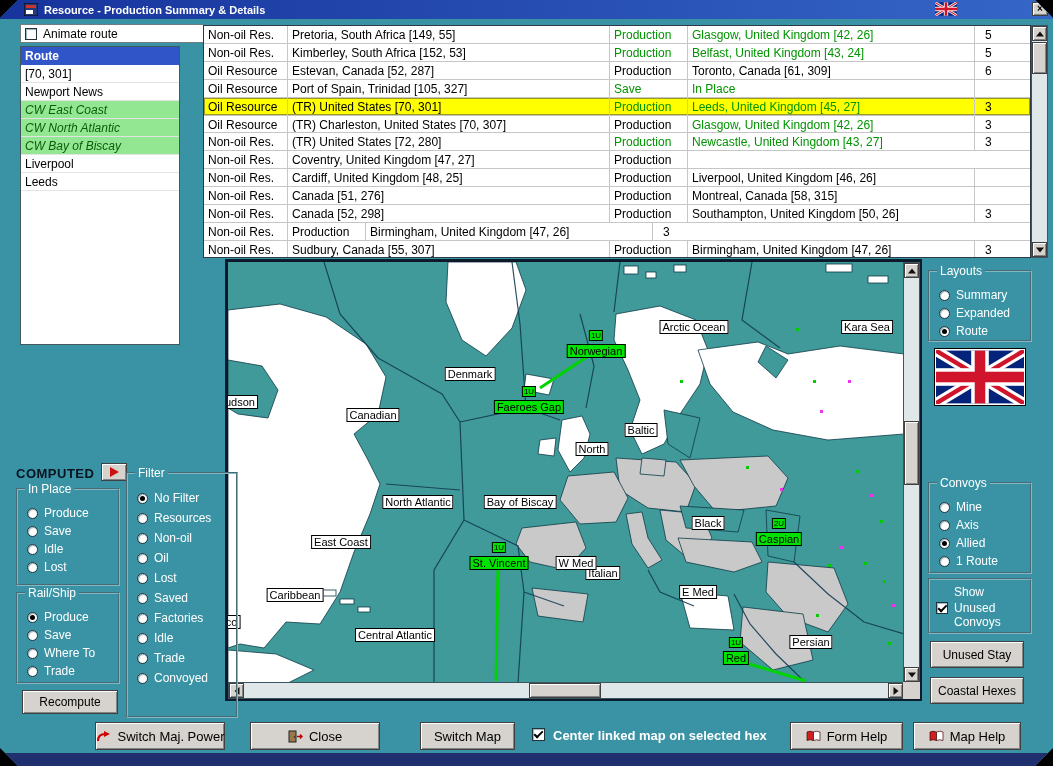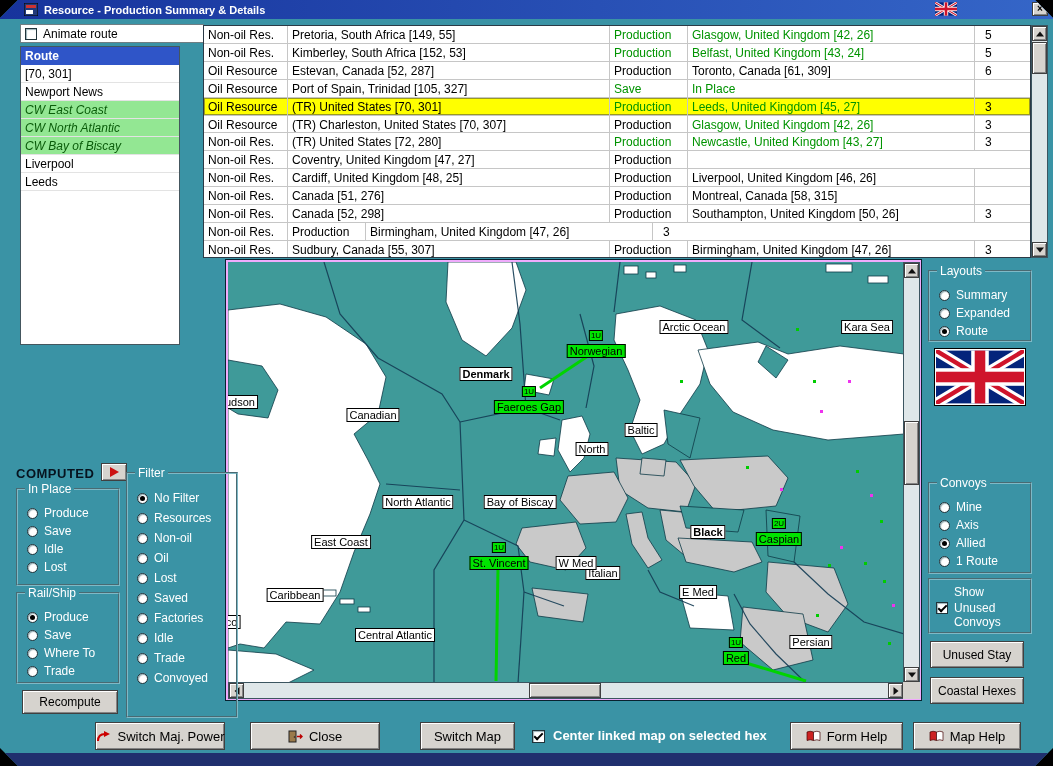--- a/index.html
+++ b/index.html
@@ -38,21 +38,21 @@
 .sb-btn.v{left:0;width:15px;height:15px}
 .sb-btn.h{top:0;width:15px;height:15px}
 .sb-thumb{position:absolute;background:#d6d3ce;border:1px solid #404040;box-shadow:inset 1px 1px 0 #fff,inset -1px -1px 0 #848484}
 .arr{position:absolute;left:50%;top:50%;transform:translate(-50%,-50%);width:0;height:0}
 .arr.up{border-left:4px solid transparent;border-right:4px solid transparent;border-bottom:5px solid #101010}
 .arr.down{border-left:4px solid transparent;border-right:4px solid transparent;border-top:5px solid #101010}
 .arr.left{border-top:4px solid transparent;border-bottom:4px solid transparent;border-right:5px solid #101010}
 .arr.right{border-top:4px solid transparent;border-bottom:4px solid transparent;border-left:5px solid #101010}
 .sb-corner{position:absolute;background:#d6d3ce}
 
-.map-wrap{position:absolute;left:225px;top:259px;width:697px;height:442px;background:#f0abfc;border:1px solid #07222f}
+.map-wrap{position:absolute;left:225px;top:259px;width:697px;height:442px;background:#0f172a;border:1px solid #07222f}
 .map-view{position:absolute;left:2px;top:2px;width:676px;height:421px;overflow:hidden;background:#3f9a99}
 .map-view svg{position:absolute;left:0;top:0}
 #sea-zones{position:absolute;inset:0;pointer-events:none}
 .zone-wrap{position:absolute}
 .zone{position:relative;transform:translateX(-50%);display:inline-block;background:#fff;border:1px solid #000;
  font-size:11px;line-height:12px;padding:0 2px;white-space:nowrap;color:#000}
 .zone.convoy{background:#00e300}
 .unit{position:absolute;top:-11px;left:0;transform:translateX(-50%);background:#00e300;border:1px solid #000;
  font-size:8px;line-height:9px;padding:0 1px;color:#000;white-space:nowrap}
 
@@ -68,21 +68,21 @@
 
 #computed-label{position:absolute;left:16px;top:466px;font-size:13px;font-weight:bold;color:#06131f;letter-spacing:.5px}
 #computed-arrow-btn{left:101px;top:463px;width:26px;height:18px}
 .red-tri{width:0;height:0;border-left:9px solid #cc1111;border-top:5px solid transparent;border-bottom:5px solid transparent}
 
 .flag-box{position:absolute;left:934px;top:348px;border:1px solid #000;background:#fff;padding:1px;line-height:0}
 .show-unused{position:absolute;left:928px;top:578px;width:104px;height:56px;border:2px groove #7fb9c6;padding:5px 0 0 6px;color:#fff;font-size:12px}
 .su-row{display:flex;align-items:center;gap:6px;height:15px}
 .su-line{padding-left:18px;height:15px}
 
-.center-check{position:absolute;left:532px;top:728px;display:flex;gap:8px;align-items:flex-end;color:#fff;font-size:13px;font-weight:bold;white-space:nowrap}
+.center-check{position:absolute;left:532px;top:728px;display:flex;gap:8px;align-items:flex-start;color:#fff;font-size:13px;font-weight:bold;white-space:nowrap}
 .bottom-strip{position:absolute;left:0;right:0;bottom:0;height:13px;background:#20306e}
 .icon{line-height:0}
 </style>
 </head>
 <body>
 
 <div class="window">
 
   <div class="titlebar">
     <span class="app-icon icon">
@@ -305,29 +305,29 @@
           <rect x="612" y="284" width="3" height="3" fill="#ee33ee"></rect>
           <rect x="664" y="342" width="3" height="3" fill="#ee33ee"></rect>
           <rect x="552" y="226" width="3" height="3" fill="#ee33ee"></rect>
           <rect x="620" y="118" width="3" height="3" fill="#ee33ee"></rect>
           <rect x="648" y="60" width="3" height="3" fill="#ee33ee"></rect>
         </svg>
       <div id="sea-zones">
           <div class="zone-wrap" style="left: 466px; top: 55px;"><div class="zone">Arctic Ocean</div></div>
           <div class="zone-wrap" style="left: 639px; top: 55px;"><div class="zone">Kara Sea</div></div>
           <div class="zone-wrap" style="left: 368px; top: 79px;"><div class="zone convoy">Norwegian</div><div class="unit">1U</div></div>
-          <div class="zone-wrap" style="left: 258px; top: 102px; font-weight: bold;"><div class="zone">Denmark</div></div>
+          <div class="zone-wrap" style="left: 242px; top: 102px;"><div class="zone">Denmark</div></div>
           <div class="zone-wrap" style="left: 145px; top: 143px;"><div class="zone">Canadian</div></div>
           <div class="zone-wrap" style="left: 301px; top: 135px;"><div class="zone convoy">Faeroes Gap</div><div class="unit">1U</div></div>
           <div class="zone-wrap" style="left: 8px; top: 130px;"><div class="zone">Hudson</div></div>
           <div class="zone-wrap" style="left: 413px; top: 158px;"><div class="zone">Baltic</div></div>
           <div class="zone-wrap" style="left: 364px; top: 177px;"><div class="zone">North</div></div>
           <div class="zone-wrap" style="left: 190px; top: 230px;"><div class="zone">North Atlantic</div></div>
           <div class="zone-wrap" style="left: 292px; top: 230px;"><div class="zone">Bay of Biscay</div></div>
-          <div class="zone-wrap" style="left: 480px; top: 260px; font-weight: bold;"><div class="zone">Black</div></div>
+          <div class="zone-wrap" style="left: 480px; top: 251px;"><div class="zone">Black</div></div>
           <div class="zone-wrap" style="left: 113px; top: 270px;"><div class="zone">East Coast</div></div>
           <div class="zone-wrap" style="left: 375px; top: 267px; margin-top: 34px;"><div class="zone">Italian</div></div>
           <div class="zone-wrap" style="left: 551px; top: 267px;"><div class="zone convoy">Caspian</div><div class="unit">2U</div></div>
           <div class="zone-wrap" style="left: 348px; top: 291px;"><div class="zone">W Med</div></div>
           <div class="zone-wrap" style="left: 271px; top: 291px;"><div class="zone convoy">St. Vincent</div><div class="unit">1U</div></div>
           <div class="zone-wrap" style="left: 470px; top: 320px;"><div class="zone">E Med</div></div>
           <div class="zone-wrap" style="left: 67px; top: 323px;"><div class="zone">Caribbean</div></div>
           <div class="zone-wrap" style="left: 583px; top: 370px;"><div class="zone">Persian</div></div>
           <div class="zone-wrap" style="left: 508px; top: 386px;"><div class="zone convoy">Red</div><div class="unit">1U</div></div>
           <div class="zone-wrap" style="left: 167px; top: 363px;"><div class="zone">Central Atlantic</div></div>

